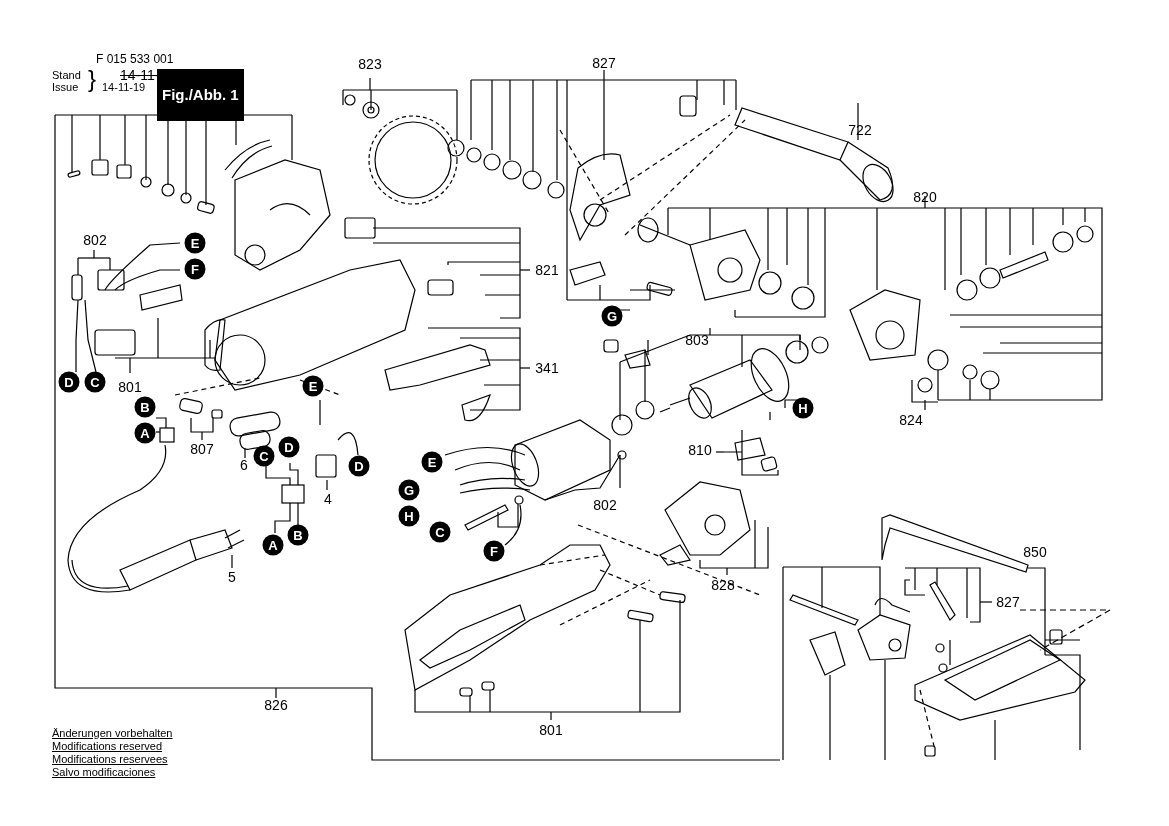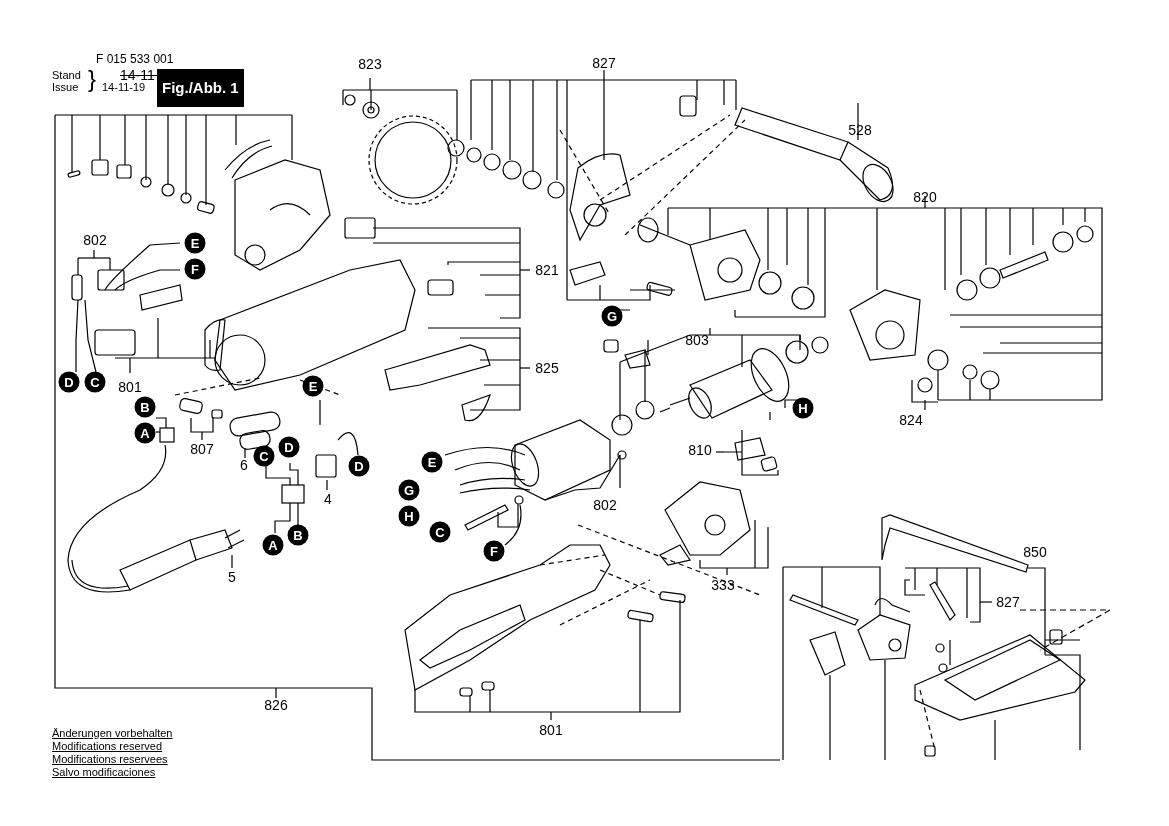--- a/index.html
+++ b/index.html
@@ -3,21 +3,21 @@
 <meta charset="utf-8">
 <style>
   html,body{margin:0;padding:0;background:#fff;}
   body{width:1169px;height:826px;position:relative;overflow:hidden;font-family:"Liberation Sans",sans-serif;color:#000;}
   #canvas{position:absolute;left:0;top:0;}
   .hdr-code{position:absolute;left:52px;top:52px;font-size:12px;margin-left:44px;}
   .hdr-stand{position:absolute;left:52px;top:69px;font-size:11px;line-height:12px;}
   .hdr-brace{position:absolute;left:88px;top:66px;font-size:24px;line-height:26px;}
   .hdr-date-old{position:absolute;left:120px;top:69px;font-size:14px;line-height:12px;text-decoration:line-through;}
   .hdr-date-new{position:absolute;left:102px;top:81px;font-size:11px;line-height:12px;text-align:right;}
-  .fig-label{position:absolute;left:157px;top:69px;background:#000;color:#fff;font-weight:bold;font-size:15px;padding:10px 5px;line-height:18px;}
+  .fig-label{position:absolute;left:157px;top:69px;background:#000;color:#fff;font-weight:bold;font-size:15px;padding:17px 5px;line-height:18px;}
   .footer{position:absolute;left:52px;top:727px;font-size:11px;line-height:13px;text-decoration:underline;}
   .num{position:absolute;font-weight:normal;font-size:14px;transform:translate(-50%,-50%);white-space:nowrap;}
   .badge{position:absolute;width:21px;height:21px;border-radius:50%;background:#000;color:#fff;font-weight:bold;font-size:13px;text-align:center;line-height:21px;transform:translate(-50%,-50%);}
 </style>
 </head>
 <body>
 
 <svg id="canvas" width="1169" height="826" viewBox="0 0 1169 826" xmlns="http://www.w3.org/2000/svg">
   <g fill="none" stroke="#000" stroke-width="1.2">
 
@@ -319,35 +319,35 @@
   <div>Stand</div>
   <div>Issue</div>
 </div>
 <div class="hdr-brace">}</div>
 <div class="hdr-date-old">14-11-17</div>
 <div class="hdr-date-new">14-11-19</div>
 <div class="fig-label">Fig./Abb. 1</div>
 
 <div class="num" style="left:370px;top:64px">823</div>
 <div class="num" style="left:604px;top:63px">827</div>
-<div class="num" style="left:860px;top:130px">528</div>
+<div class="num" style="left:860px;top:130px">722</div>
 <div class="num" style="left:925px;top:197px">820</div>
 <div class="num" style="left:95px;top:240px">802</div>
 <div class="num" style="left:547px;top:270px">821</div>
-<div class="num" style="left:547px;top:368px">825</div>
+<div class="num" style="left:547px;top:368px">341</div>
 <div class="num" style="left:130px;top:387px">801</div>
 <div class="num" style="left:202px;top:449px">807</div>
 <div class="num" style="left:244px;top:465px">6</div>
 <div class="num" style="left:328px;top:499px">4</div>
 <div class="num" style="left:232px;top:577px">5</div>
 <div class="num" style="left:697px;top:340px">803</div>
 <div class="num" style="left:700px;top:450px">810</div>
 <div class="num" style="left:605px;top:505px">802</div>
 <div class="num" style="left:911px;top:420px">824</div>
-<div class="num" style="left:723px;top:585px">333</div>
+<div class="num" style="left:723px;top:585px">828</div>
 <div class="num" style="left:1035px;top:552px">850</div>
 <div class="num" style="left:1008px;top:602px">827</div>
 <div class="num" style="left:276px;top:705px">826</div>
 <div class="num" style="left:551px;top:730px">801</div>
 
 <div class="badge" style="left:195px;top:243px">E</div>
 <div class="badge" style="left:195px;top:269px">F</div>
 <div class="badge" style="left:69px;top:382px">D</div>
 <div class="badge" style="left:95px;top:382px">C</div>
 <div class="badge" style="left:145px;top:407px">B</div>

